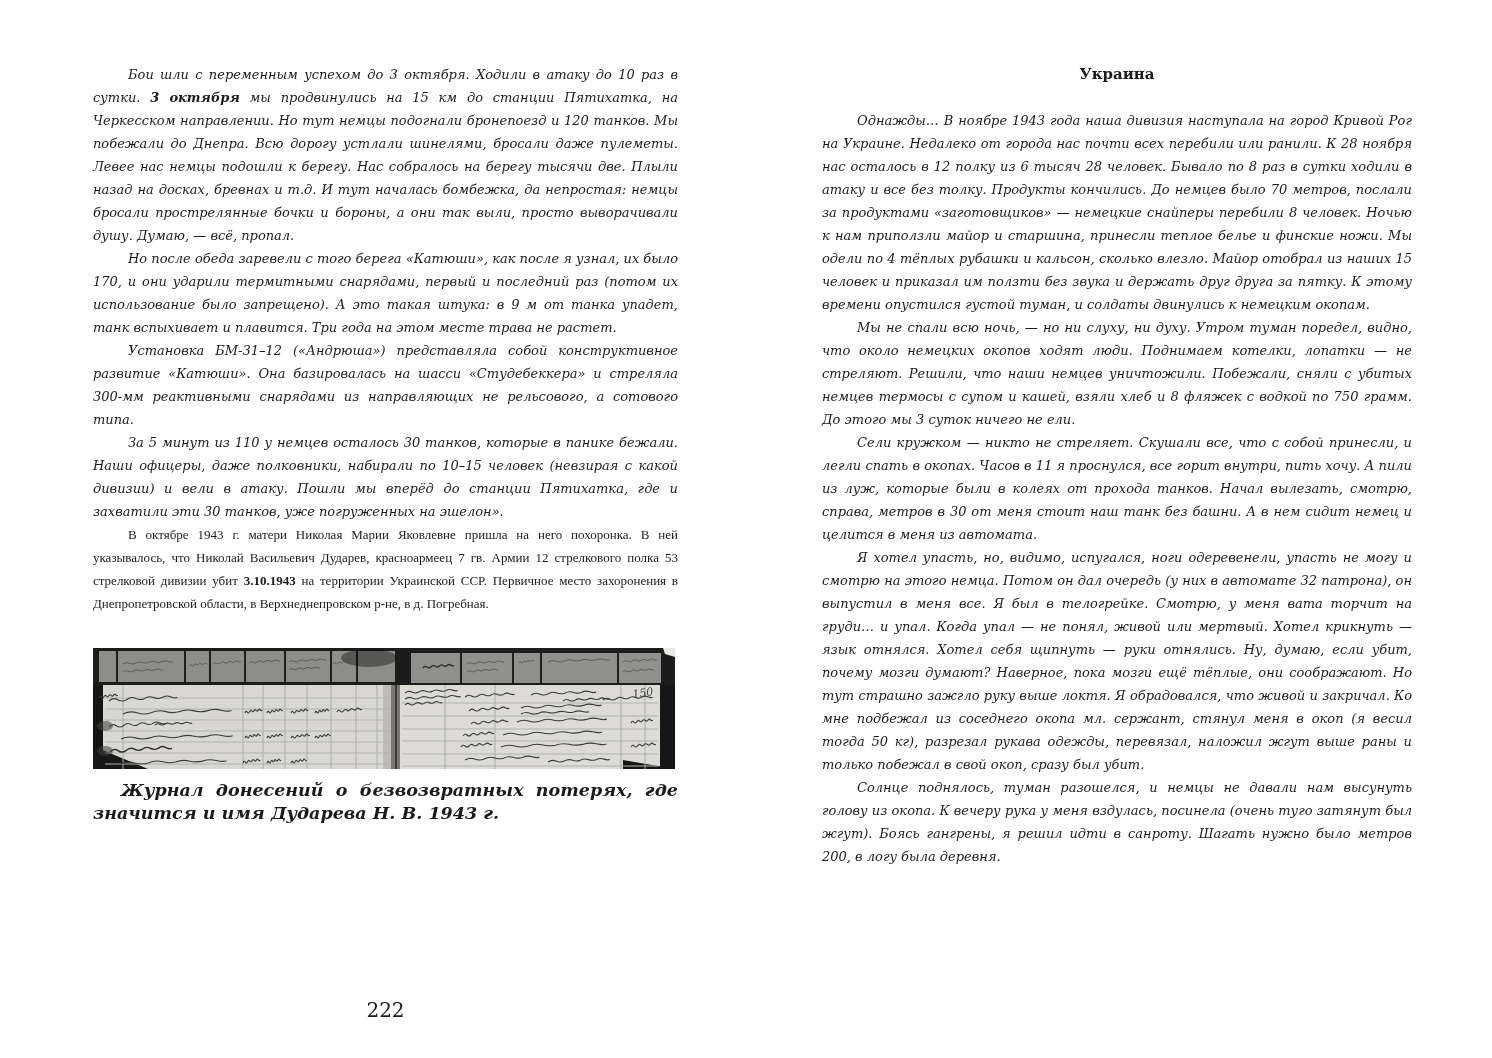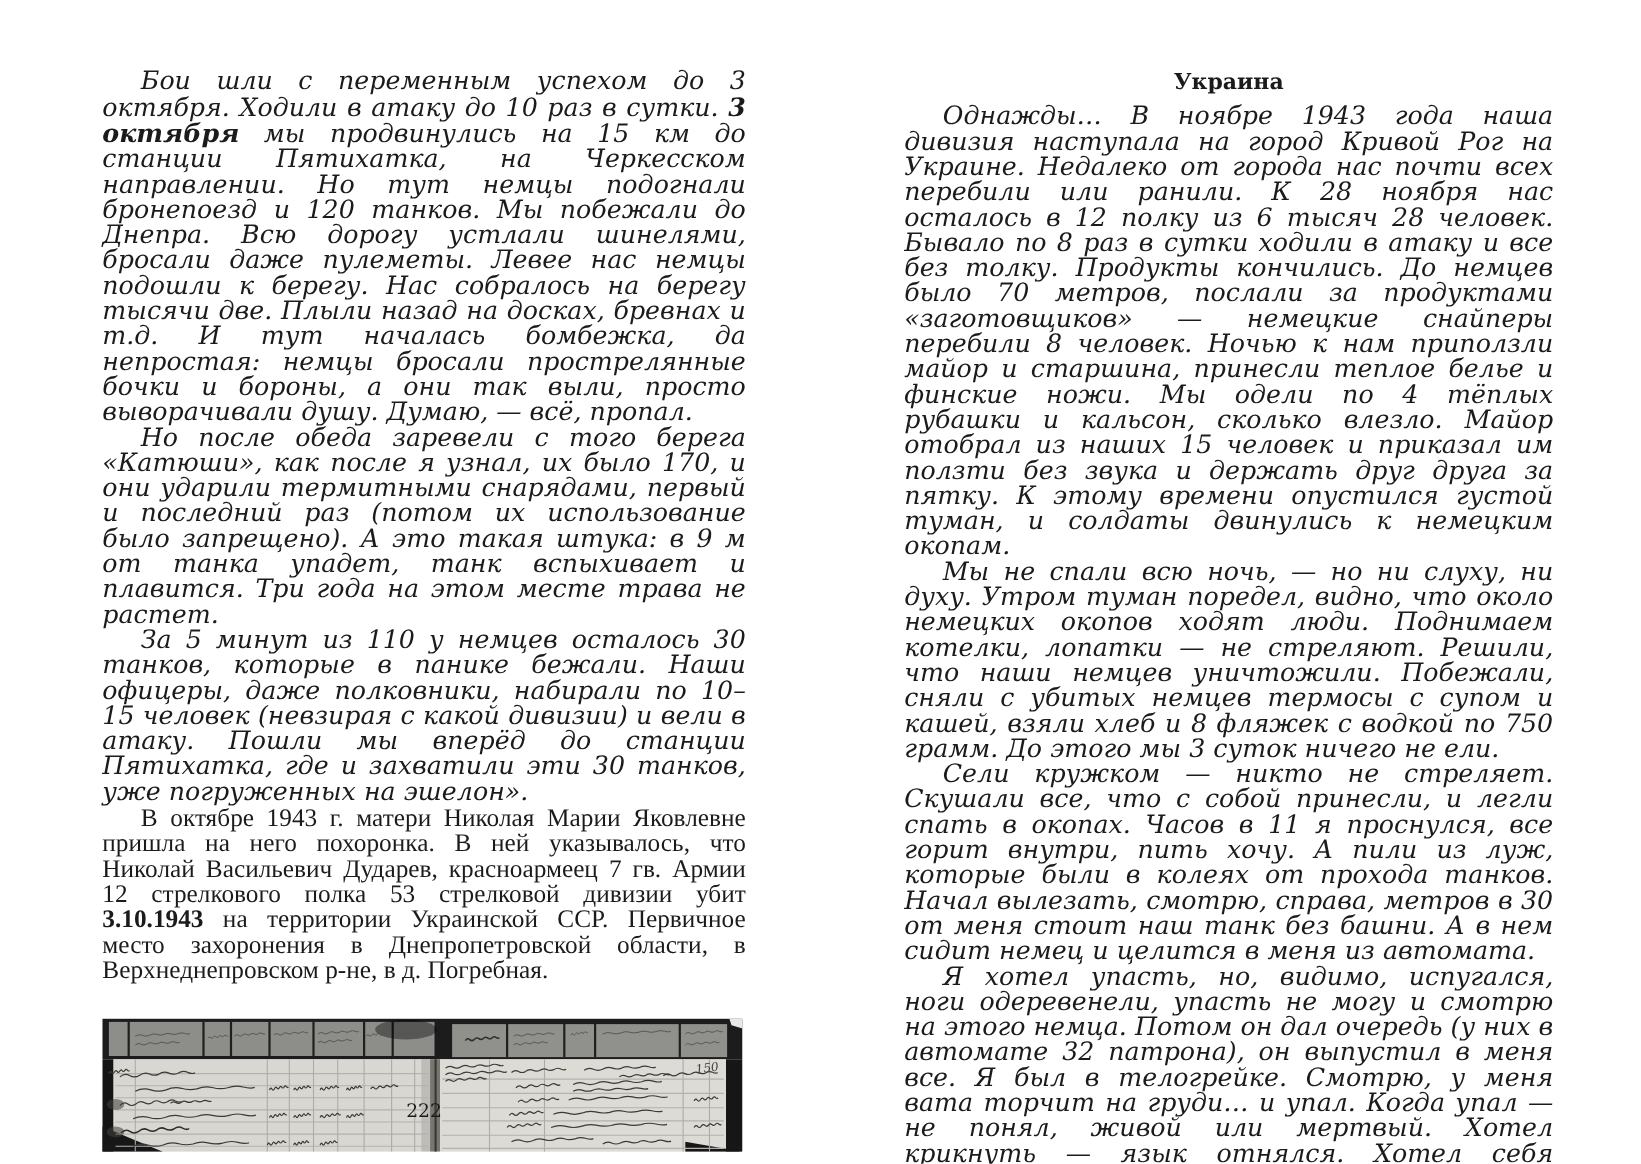--- a/index.html
+++ b/index.html
@@ -10,56 +10,56 @@
     color:#1b1b1b;
     font-family:"DejaVu Serif", serif;
     overflow:hidden;
   }
   .page { position:absolute; top:63px; height:957px; }
   .page-left  { left:93px;  width:585px; }
   .page-right { left:822px; width:590px; }
 
   .para {
     font-style:italic;
-    font-size:23px;
+    font-size:13px;
     line-height:23px;
     text-align:justify;
     text-indent:35px;
   }
   .para.upright { font-style:normal;font-family:Liberation Serif, serif; }
   .b { font-weight:bold; }
 
   .heading {
     font-style:normal;
     font-weight:bold;
-    font-size:20px;
+    font-size:15px;
     line-height:23px;
     text-align:center;
-    margin-bottom:9px;
+    margin-bottom:23px;
   }
 
   figure.photo { margin:33px 0 0 0; line-height:0; }
   figure.photo svg { display:block; }
 
   .caption {
     margin-top:10px;
     font-weight:bold;
     font-style:italic;
     font-size:17.5px;
     line-height:23px;
     text-align:justify;
     text-indent:28px;
   }
   .pagenum {
     position:absolute;
     bottom:0; left:0;
     width:100%;
     text-align:center;
     font-style:normal;
-    font-size:17px;
+    font-size:20px;
     line-height:20px;
   }
 
   
   .hw  { stroke:#3a3a36; stroke-width:1.1; fill:none; }
   .hwB { stroke:#2e2e2a; stroke-width:1.4; fill:none; }
   .hdr { stroke:#55554e; stroke-width:0.9; fill:none; opacity:.95; }
   .rule  { stroke:#b3b2ad; stroke-width:1; }
   .colln { stroke:#adaca7; stroke-width:1; }
   .ledger-num {
@@ -73,20 +73,21 @@
 <body>
 
 <div>
 
   <div class="page page-left">
 
     <p class="para"><span>Бои шли с переменным успехом до 3 октября. Ходили в атаку до 10 раз в сутки. </span><span class="b">3 октября</span><span> мы продвинулись на 15 км до станции Пятихатка, на Черкесском направлении. Но тут немцы подогнали бронепоезд и 120 танков. Мы побежали до Днепра. Всю дорогу устлали шинелями, бросали даже пулеметы. Левее нас немцы подошли к берегу. Нас собралось на берегу тысячи две. Плыли назад на досках, бревнах и т.д. И тут началась бомбежка, да непростая: немцы бросали прострелянные бочки и бороны, а они так выли, просто выворачивали душу. Думаю, — всё, пропал.</span></p>
 
     <p class="para">Но после обеда заревели с того берега «Катюши», как после я узнал, их было 170, и они ударили термитными снарядами, первый и последний раз (потом их использование было запрещено). А это такая штука: в 9 м от танка упадет, танк вспыхивает и плавится. Три года на этом месте трава не растет.</p>
 
+    <p class="para">Установка БМ-31–12 («Андрюша») представляла собой конструктивное развитие «Катюши». Она базировалась на шасси «Студебеккера» и стреляла 300-мм реактивными снарядами из направляющих не рельсового, а сотового типа.</p>
 
     <p class="para">За 5 минут из 110 у немцев осталось 30 танков, которые в панике бежали. Наши офицеры, даже полковники, набирали по 10–15 человек (невзирая с какой дивизии) и вели в атаку. Пошли мы вперёд до станции Пятихатка, где и захватили эти 30 танков, уже погруженных на эшелон».</p>
 
     <p class="para upright"><span>В октябре 1943 г. матери Николая Марии Яковлевне пришла на него похоронка. В ней указывалось, что Николай Васильевич Дударев, красноармеец 7 гв. Армии 12 стрелкового полка 53 стрелковой дивизии убит </span><span class="b">3.10.1943</span><span> на территории Украинской ССР. Первичное место захоронения в Днепропетровской области, в Верхнеднепровском р-не, в д. Погребная.</span></p>
 
     <figure class="photo">
       <svg width="582" height="121" viewBox="0 0 582 121" xmlns="http://www.w3.org/2000/svg">
         <defs>
           <path id="sq" vector-effect="non-scaling-stroke" d="M0 0 q2 -3 4 -1 q2 2 4 0 q2 -2.6 4 -1.2 q2 1.8 4 .4 q2 -2.4 4 -1 q2 1.7 4 .2 q2 -2.2 4 -.6 q2 1.5 3 .3" fill="none"></path>
         </defs>

